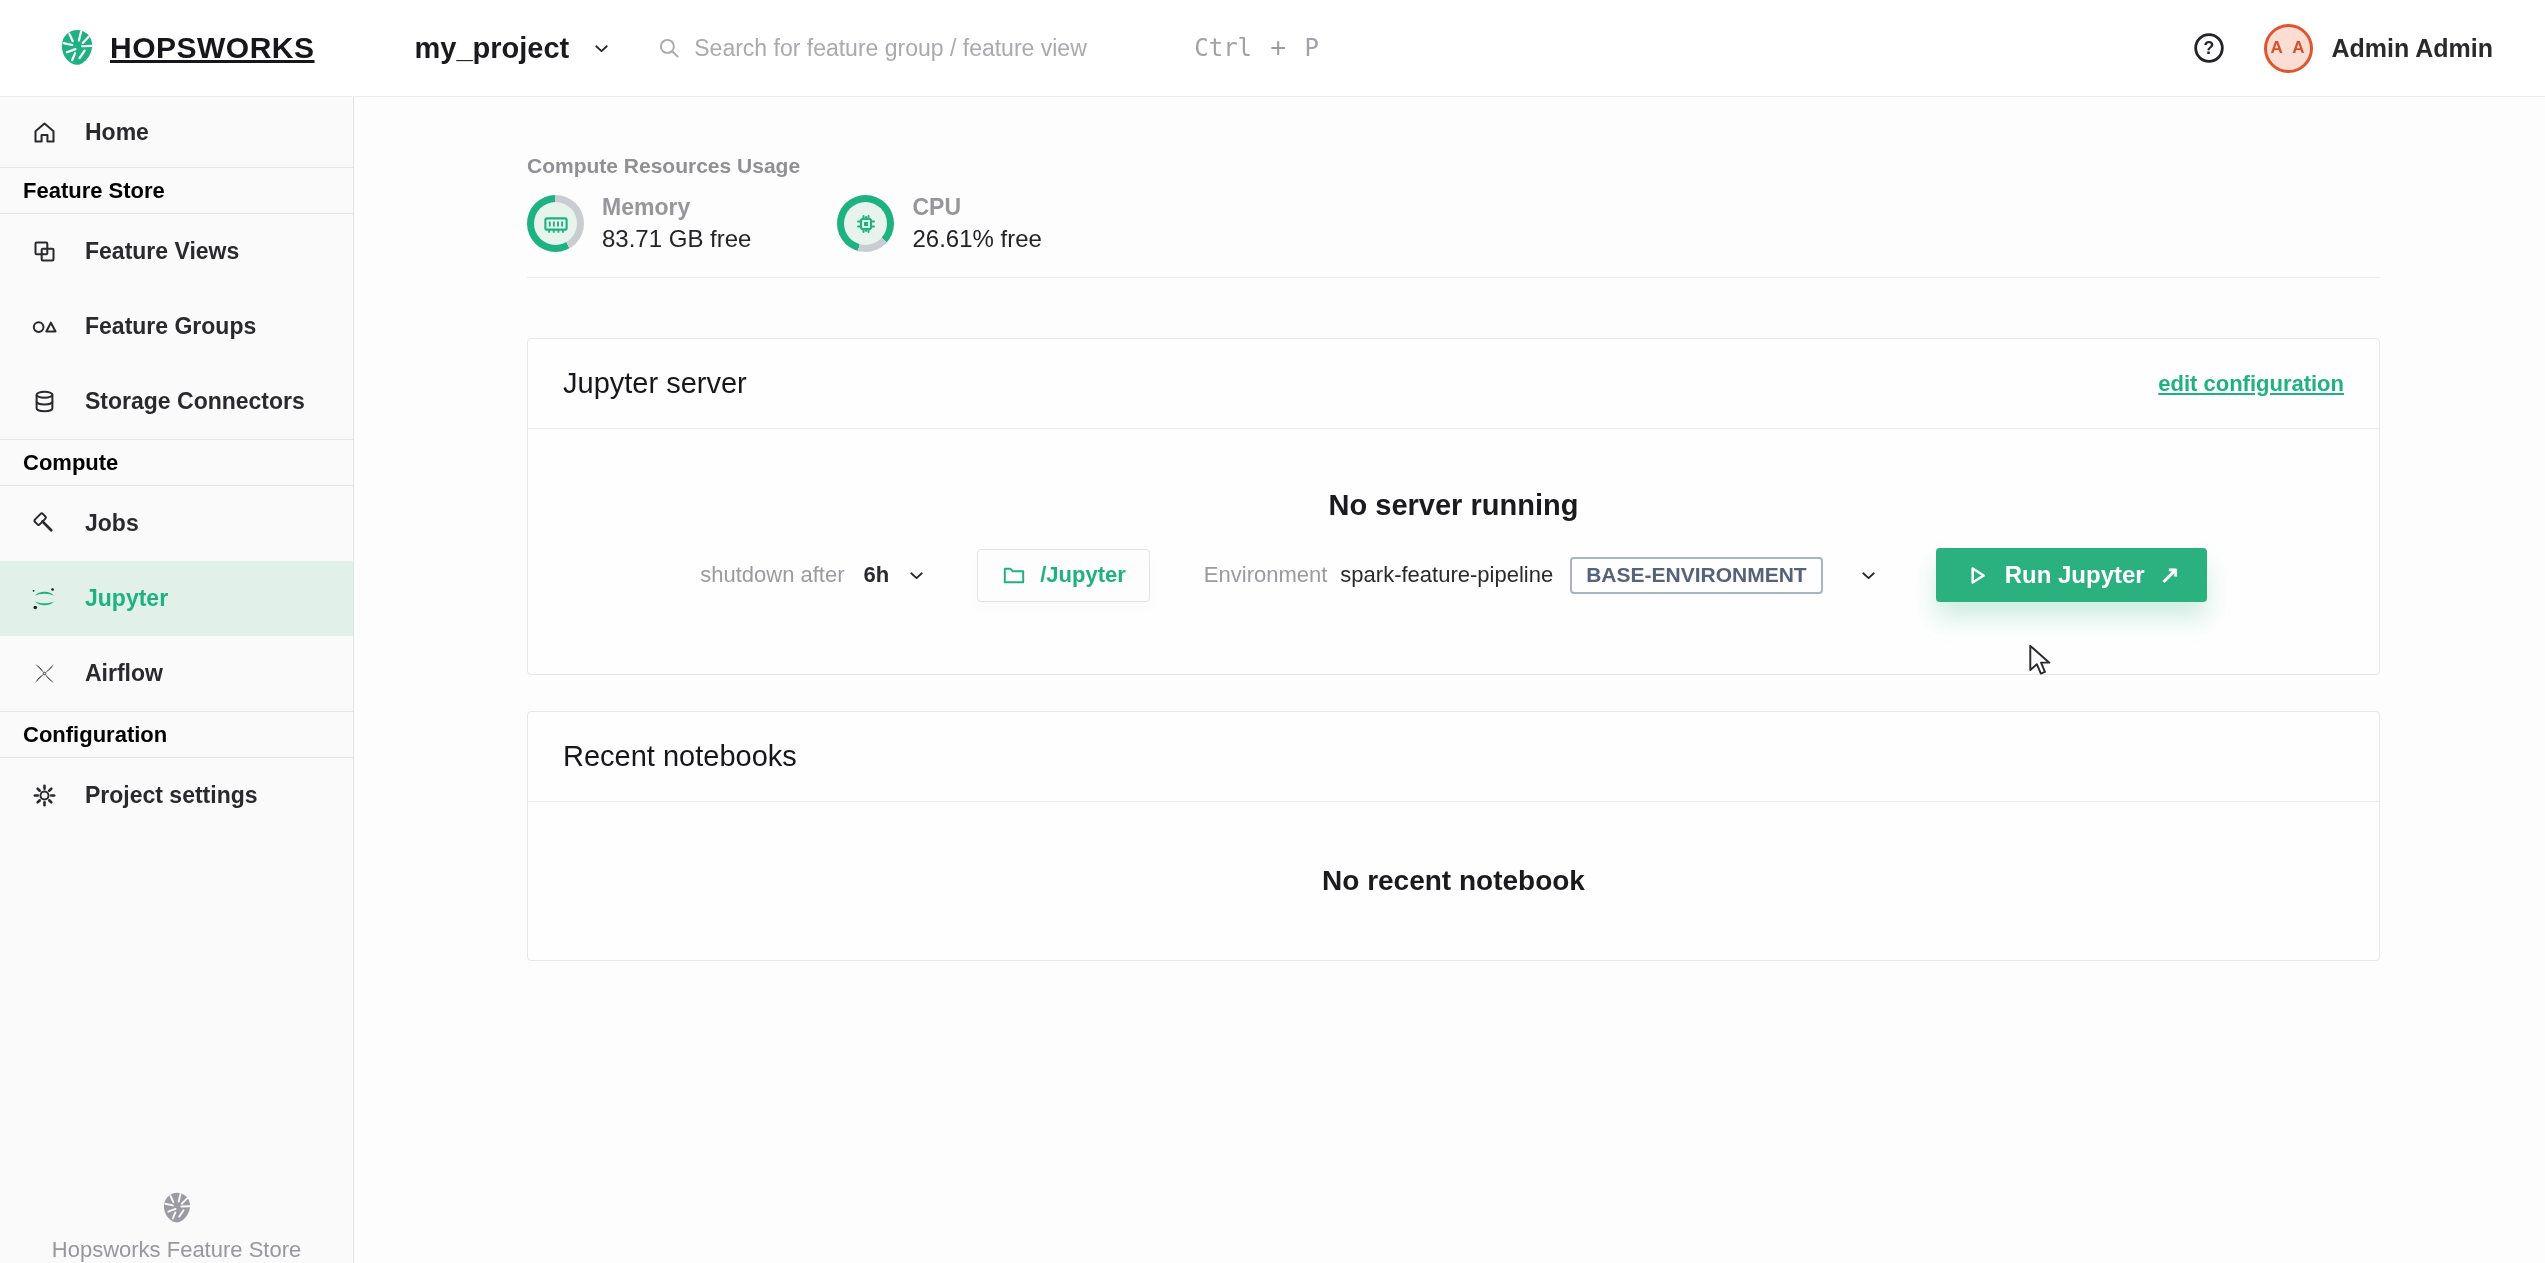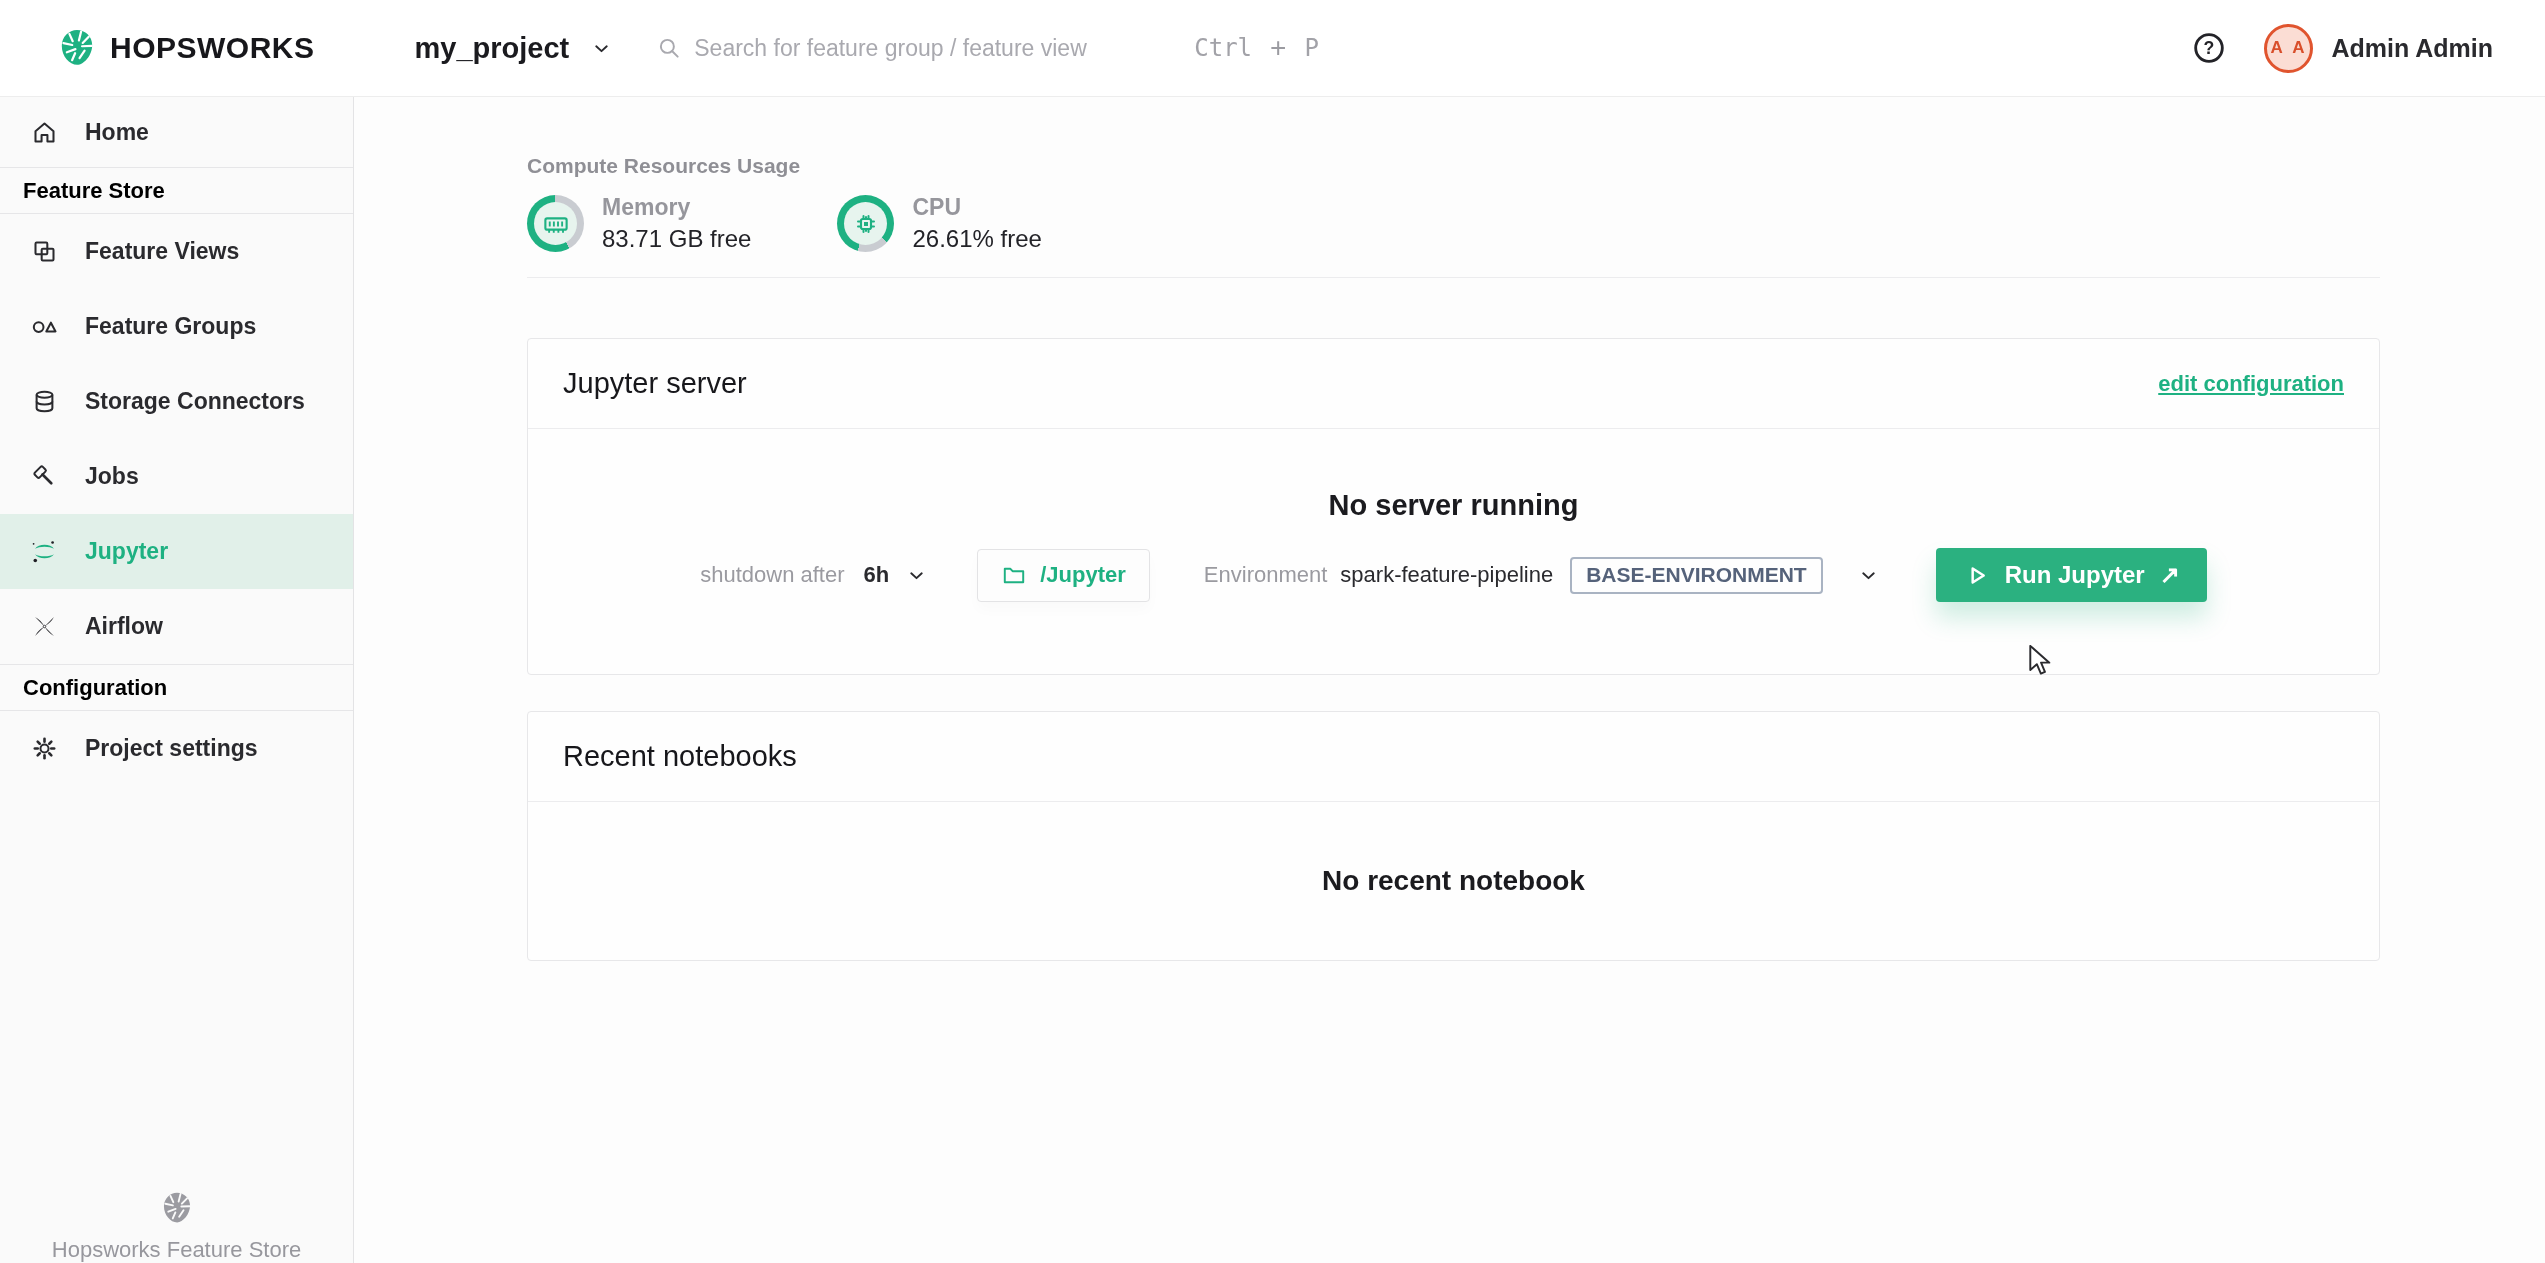--- a/index.html
+++ b/index.html
@@ -4,21 +4,21 @@
 <style>
   * { margin:0; padding:0; box-sizing:border-box; }
   html,body { width:2545px; height:1263px; overflow:hidden;
     font-family:"Liberation Sans", sans-serif; background:#fdfdfd; color:#232328; }
 
   
   .topbar { position:absolute; left:0; top:0; width:2545px; height:97px;
     background:#ffffff; border-bottom:1px solid #ededed;
     display:flex; align-items:center; z-index:5; }
   .brand { display:flex; align-items:center; gap:14px; margin-left:58px; }
-  .brand-text { font-size:30px; font-weight:800; letter-spacing:.5px; color:#17171b; }
+  .brand-text { font-size:30px; font-weight:800; letter-spacing:.5px; color:#17171b;text-decoration:underline; }
   .project-select { display:flex; align-items:center; gap:22px; margin-left:100px; cursor:pointer; }
   .project-name { font-size:29px; font-weight:700; color:#1b1b1f; }
   .searchbox { display:flex; align-items:center; margin-left:44px; gap:12px; }
   .searchbox input { border:none; outline:none; background:transparent;
     font-size:23px; color:#3a3a40; width:430px; font-family:"Liberation Sans",sans-serif; }
   .searchbox input::placeholder { color:#a9a9af; }
   .shortcut { display:flex; align-items:center; gap:18px; margin-left:70px;
     color:#a2a2a8; font-family:"DejaVu Sans Mono", monospace; font-size:24px; }
   .shortcut .plus { font-family:"Liberation Sans",sans-serif; font-size:28px; color:#9b9ba1; }
   .top-right { margin-left:auto; margin-right:52px; display:flex; align-items:center; }
@@ -175,20 +175,23 @@
 
   <div class="nav-item">
     <svg class="icon24" viewBox="0 0 24 24">
       <ellipse cx="12" cy="6" rx="7" ry="2.7" stroke="#2a2a2e" stroke-width="1.8" fill="none"></ellipse>
       <path d="M5 6 V18 c0 1.5 3.1 2.7 7 2.7 s7 -1.2 7 -2.7 V6" stroke="#2a2a2e" stroke-width="1.8" fill="none"></path>
       <path d="M5 12 c0 1.5 3.1 2.7 7 2.7 s7 -1.2 7 -2.7" stroke="#2a2a2e" stroke-width="1.8" fill="none"></path>
     </svg>
     <span class="nav-label">Storage Connectors</span>
   </div>
 
+  <div class="nav-section">
+    <span>Compute</span>
+  </div>
 
   <div class="nav-item">
     <svg class="icon24" viewBox="0 0 24 24">
       <g transform="rotate(-45 12 12)">
         <rect x="7" y="3.5" width="10" height="6" rx="1.4" stroke="#2a2a2e" stroke-width="1.8" fill="none"></rect>
         <path d="M12 9.5 V20.5" stroke="#2a2a2e" stroke-width="2.4" stroke-linecap="round"></path>
       </g>
     </svg>
     <span class="nav-label">Jobs</span>
   </div>

